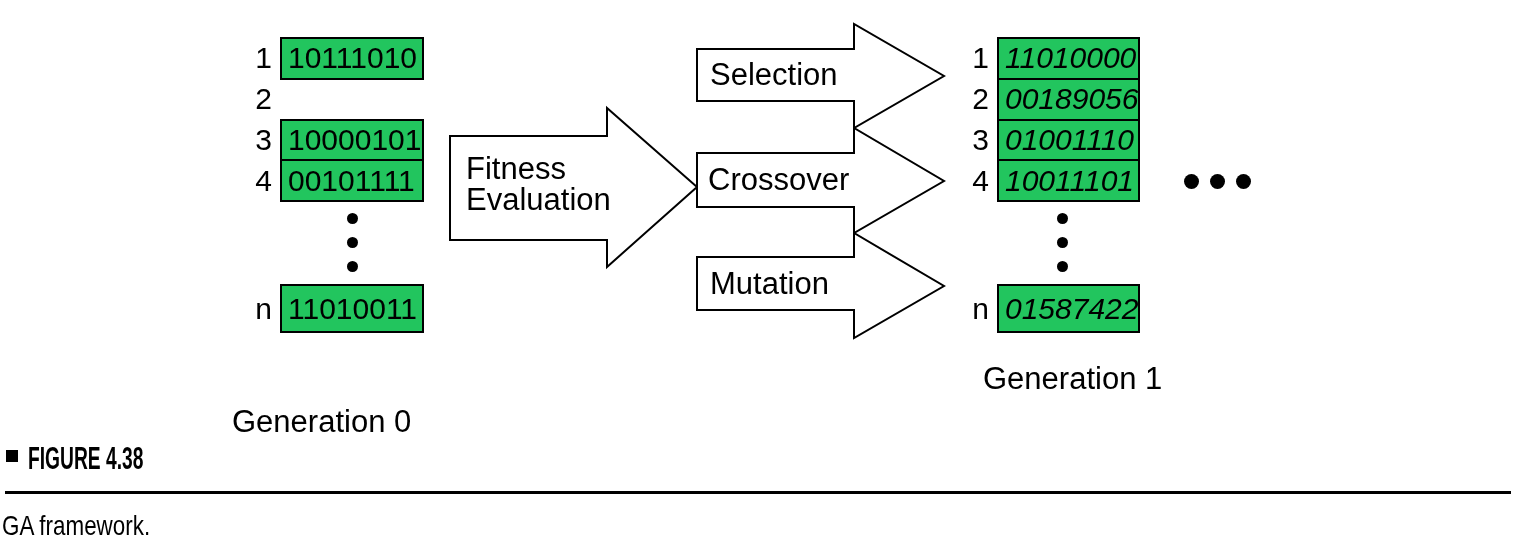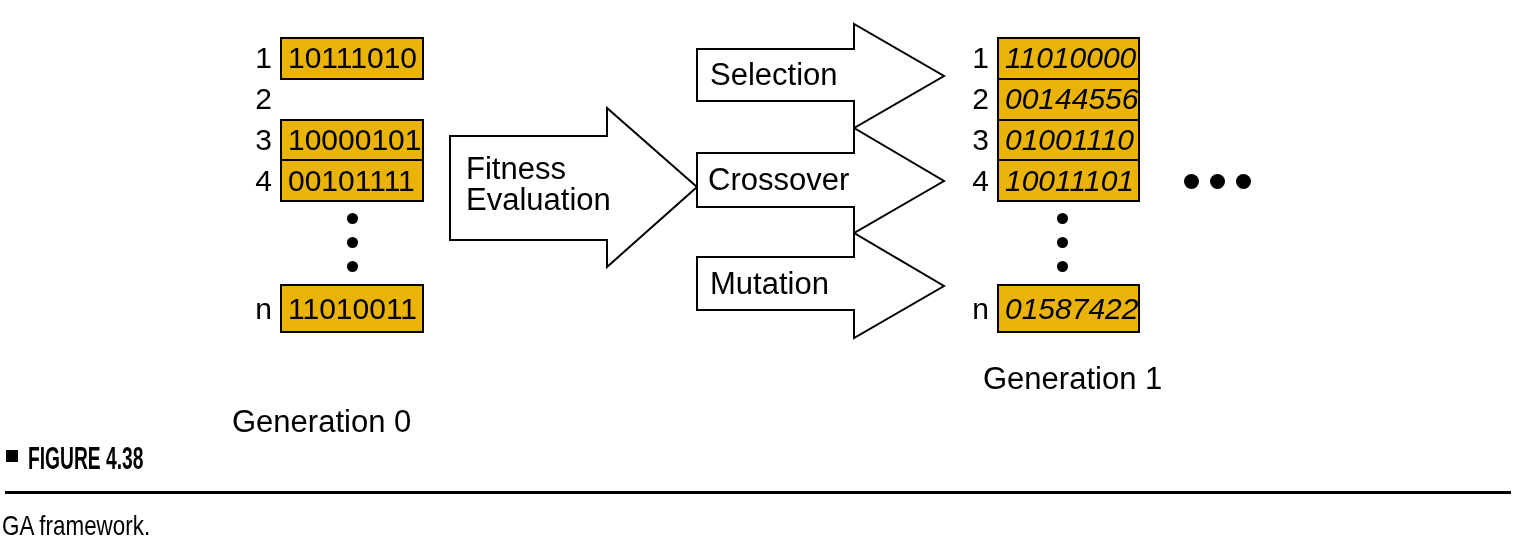--- a/index.html
+++ b/index.html
@@ -9,21 +9,21 @@
   }
   .stage *{box-sizing:border-box;}
   svg.arrow-layer{position:absolute;left:0;top:0;}
   
   .ptable{position:absolute;top:37px;width:180px;}
   .prow{display:flex;align-items:stretch;height:42.75px;}
   .prow + .prow{margin-top:-2px;}
   .idx{width:26px;text-align:right;margin-right:8px;font-size:30px;
        display:flex;align-items:center;justify-content:flex-end;}
   .bits{border:2px solid #000;padding-left:6px;font-size:30px;
-        display:flex;align-items:center;background:#eab308;}
+        display:flex;align-items:center;background:#22c55e;}
   .bits.w-left{width:144px;}
   .bits.w-right{width:143px;font-style:italic;}
   .nrow-table{top:284px;}
   .nrow-table .prow{height:49px;}
   
   .vdots{position:absolute;display:flex;flex-direction:column;gap:13px;}
   .vdots .dot{width:11px;height:11px;border-radius:50%;background:#000;}
   .hdots{position:absolute;display:flex;flex-direction:row;gap:11px;}
   .hdots .dot{width:15px;height:15px;border-radius:50%;background:#000;}
   
@@ -87,21 +87,21 @@
     </div>
   </div>
 
   <div class="ptable" style="left:963px">
     <div class="prow">
       <span class="idx">1</span>
       <span class="bits w-right">11010000</span>
     </div>
     <div class="prow">
       <span class="idx">2</span>
-      <span class="bits w-right">00144556</span>
+      <span class="bits w-right">00189056</span>
     </div>
     <div class="prow">
       <span class="idx">3</span>
       <span class="bits w-right">01001110</span>
     </div>
     <div class="prow">
       <span class="idx">4</span>
       <span class="bits w-right">10011101</span>
     </div>
   </div>

